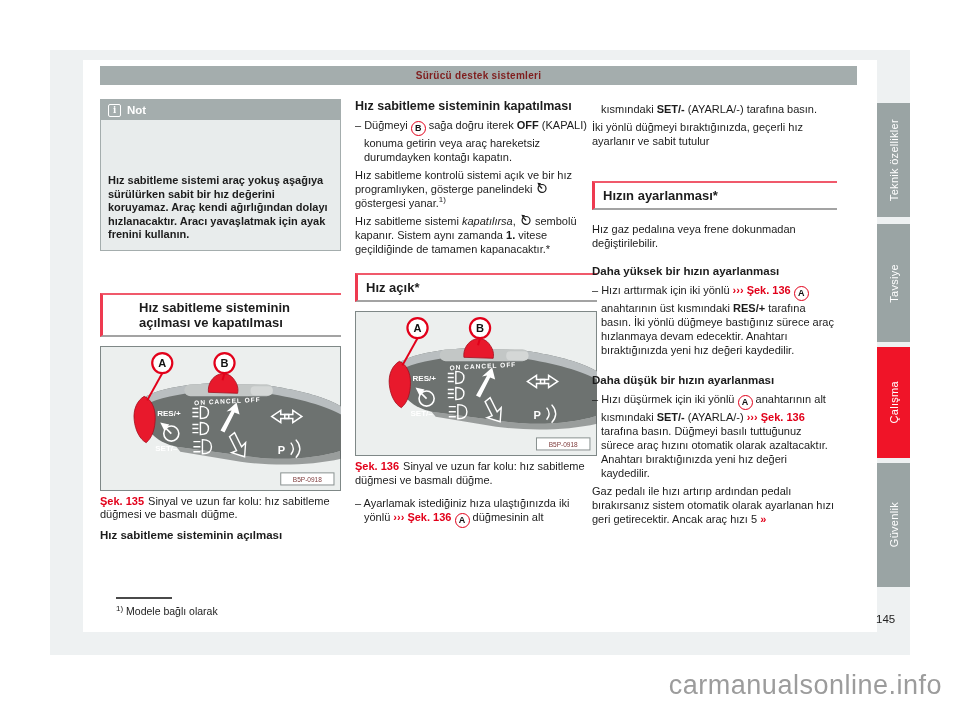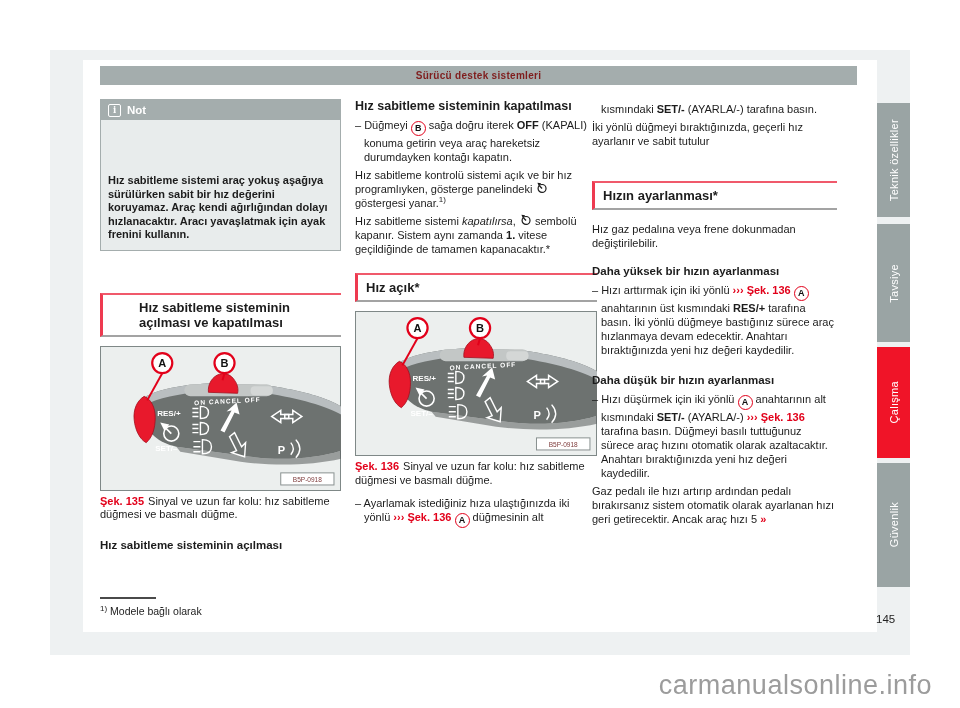--- a/index.html
+++ b/index.html
@@ -47,31 +47,31 @@
 
   .cruise-ico{vertical-align:-1px;}
 
   
   .figure{margin-top:9px;}
   .fig-art{width:100%;height:145px;display:block;}
   .fig-caption{margin-top:4px;font-size:11px;line-height:13.5px;}
   .fig-caption .seg-r{margin-right:4px;}
 
   
-  .footnote{position:absolute;left:17px;top:537px;font-size:10.5px;line-height:13px;}
+  .footnote{position:absolute;left:33px;top:537px;font-size:10.5px;line-height:13px;}
   .footnote .rule{width:56px;border-top:2px solid #4a4a4a;margin-bottom:6px;}
   .pagenum{position:absolute;left:826px;top:563px;width:40px;font-size:11.5px;color:#222;}
 
   
   .side-tab{position:absolute;left:877px;width:33px;background:#9aa4a4;color:#fff;
     display:flex;align-items:center;justify-content:center;}
   .side-tab span{writing-mode:vertical-rl;transform:rotate(180deg);font-size:11px;letter-spacing:.3px;white-space:nowrap;}
   .side-tab.active{background:#f01428;}
 
-  .watermark{position:absolute;right:28px;top:670px;font-size:27px;color:#9c9c9c;letter-spacing:.5px;}
+  .watermark{position:absolute;right:18px;top:670px;font-size:27px;color:#9c9c9c;letter-spacing:.5px;}
 </style>
 </head>
 <body>
 
 <div id="stage">
   <div class="page">
     <div class="content">
 
       <div class="header-bar">Sürücü destek sistemleri</div>
 
@@ -137,21 +137,21 @@
 
     <rect x="180" y="126" width="53" height="12" fill="#fff" stroke="#8a9291"></rect>
     <text x="206.5" y="135" text-anchor="middle" font-size="6.5" fill="#7e3b3b">B5P-0918</text>
   </svg>
 </div>
           <p class="fig-caption">
             <span class="seg-r">Şek. 135</span><span>Sinyal ve uzun far kolu: hız sabitleme düğmesi ve basmalı düğme.</span>
           </p>
         </div>
 
-        <p class="subhead" style="margin-top:16px;">Hız sabitleme sisteminin açılması</p>
+        <p class="subhead" style="margin-top:6px;">Hız sabitleme sisteminin açılması</p>
       </div>
 
       <div class="col" id="col2">
         <p class="subhead" style="font-size:12.5px;">Hız sabitleme sisteminin kapatılması</p>
         <p class="bullet"><span>– Düğmeyi </span><span class="seg-c">B</span><span> sağa doğru iterek </span><span class="seg-b">OFF</span><span> (KAPALI) konuma getirin veya araç hareketsiz durumdayken kontağı kapatın.</span></p>
         <p class="para"><span>Hız sabitleme kontrolü sistemi açık ve bir hız programlıyken, gösterge panelindeki </span>
   <svg class="cruise-ico" width="13" height="12" viewBox="0 0 14 13">
     <g stroke="#1a1a1a" fill="none" stroke-width="1.3">
       <circle cx="7.6" cy="7" r="4.3"></circle>
       <path d="M7.6 7 L4.7 4.1"></path>

